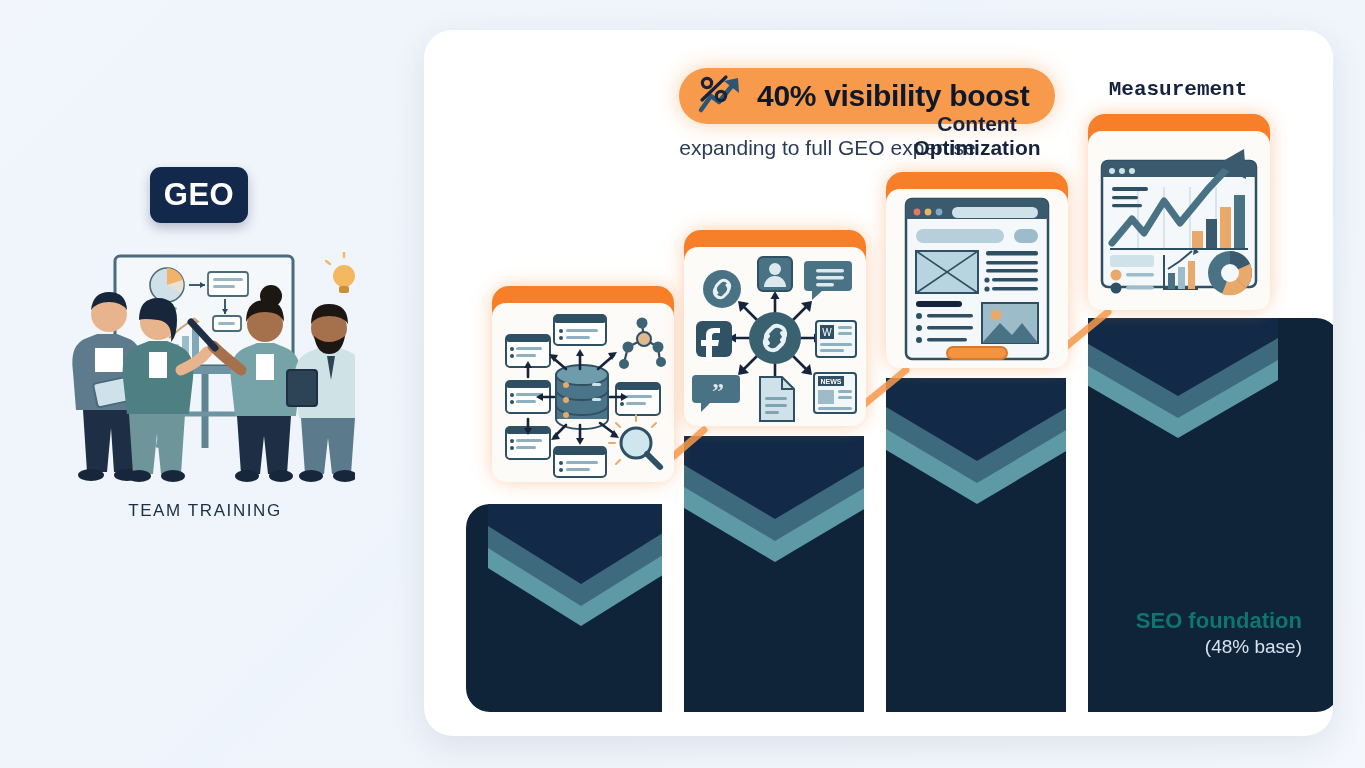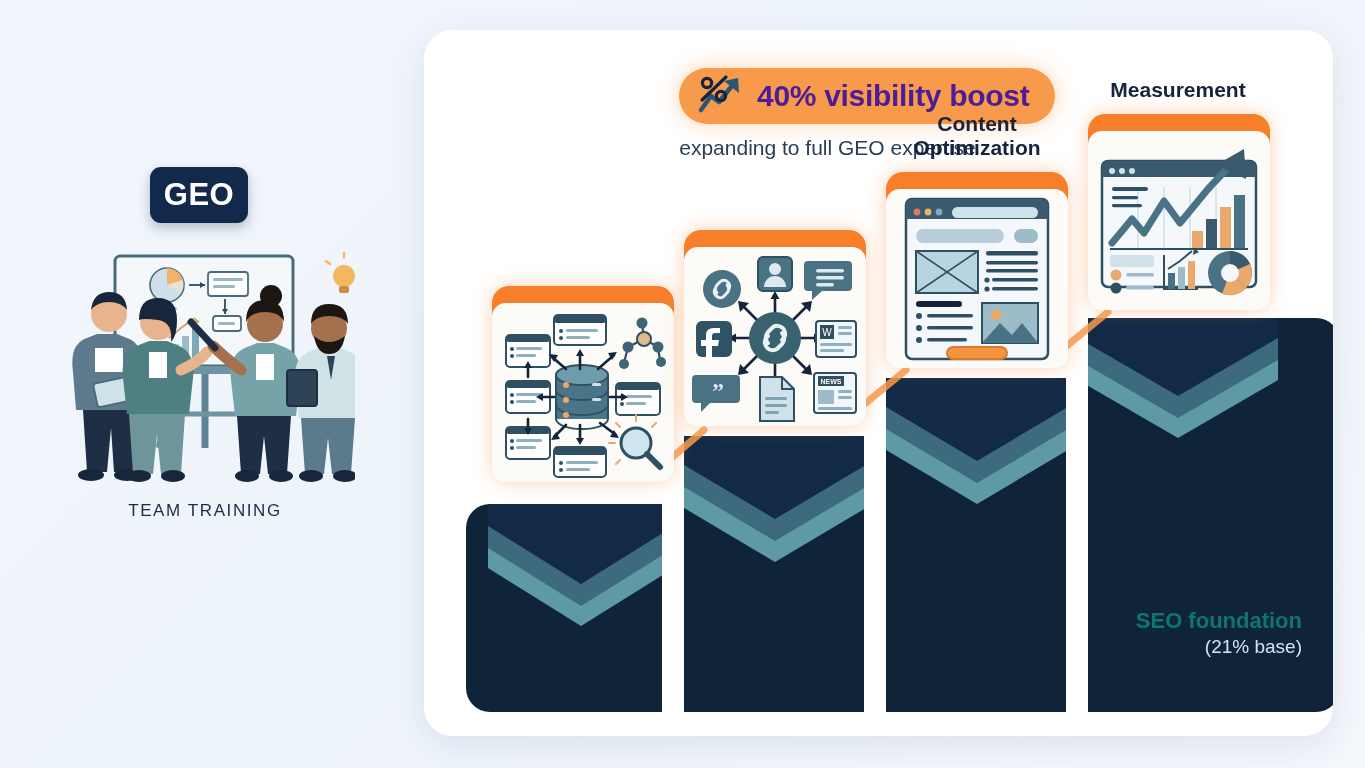--- a/index.html
+++ b/index.html
@@ -37,21 +37,21 @@
   }
 
   .badge-pill{
     position:absolute;left:255px;top:38px;
     height:56px;padding:0 26px 0 18px;border-radius:28px;
     background:#f79a4b;
     display:flex;align-items:center;gap:12px;
     box-shadow:0 0 22px rgba(247,154,75,.45);
   }
   .badge-pill .pill-text{
-    color:#4c1d95;font-size:30px;font-weight:bold;letter-spacing:-.3px;white-space:nowrap;
+    color:#0f172a;font-size:30px;font-weight:bold;letter-spacing:-.3px;white-space:nowrap;
   }
   .badge-sub{
     position:absolute;left:0;top:106px;width:807px;text-align:center;
     color:#2b3c57;font-size:21px;
   }
 
   
   .stairs{position:absolute;left:42px;top:182px;width:874px;height:500px;}
 
   .card{
@@ -462,21 +462,21 @@
             <rect x="96" y="114" width="56" height="40" fill="#9dbcc9" stroke="#2f4f63" stroke-width="2"></rect>
             <circle cx="110" cy="126" r="5.5" fill="#e8a96a"></circle>
             <path d="M96 154 l18 -20 l12 12 l10 -12 l16 20 z" fill="#4a7285"></path>
 
             <rect x="60" y="160" width="62" height="0" rx="0" fill="none"></rect>
           </svg>
           <div style="position:absolute;left:60px;bottom:8px;width:62px;height:14px;border-radius:7px;background:#f4943f;border:2px solid #d87a2e;box-sizing:border-box;"></div>
         </div>
       </div>
 
-      <div class="step-title" style="left:612px;top:-134px;width:200px;">
+      <div class="step-title" style="left:612px;top:-134px;width:200px;font-family:Liberation Mono, monospace;">
         <span>Measurement</span>
       </div>
       <div class="card" style="left:622px;top:-98px;width:182px;height:196px;">
         <div class="inner">
           <svg viewBox="0 0 182 179" width="182" height="179">
             <rect x="14" y="30" width="154" height="126" rx="6" fill="#f4f8fa" stroke="#2f4f63" stroke-width="2.5"></rect>
             <path d="M14 36 a6 6 0 0 1 6 -6 h142 a6 6 0 0 1 6 6 v10 h-154 z" fill="#3b5a6d"></path>
             <circle cx="24" cy="40" r="3" fill="#cfe2ea"></circle>
             <circle cx="34" cy="40" r="3" fill="#cfe2ea"></circle>
             <circle cx="44" cy="40" r="3" fill="#cfe2ea"></circle>
@@ -520,18 +520,18 @@
             <path d="M142 142 L142 120 A22 22 0 0 1 162 133 Z" fill="#3b5a6d"></path>
             <path d="M142 142 L162 133 A22 22 0 0 1 158 157 Z" fill="#e8a96a"></path>
             <path d="M142 142 L158 157 A22 22 0 0 1 134 163 Z" fill="#e8a96a"></path>
             <circle cx="142" cy="142" r="9" fill="#f4f8fa"></circle>
           </svg>
         </div>
       </div>
 
       <div class="foundation-label">
         <span class="f1">SEO foundation</span>
-        <span class="f2">(21% base)</span>
+        <span class="f2">(48% base)</span>
       </div>
 
     </div>
   </div>
 </div>
 
 </body></html>

